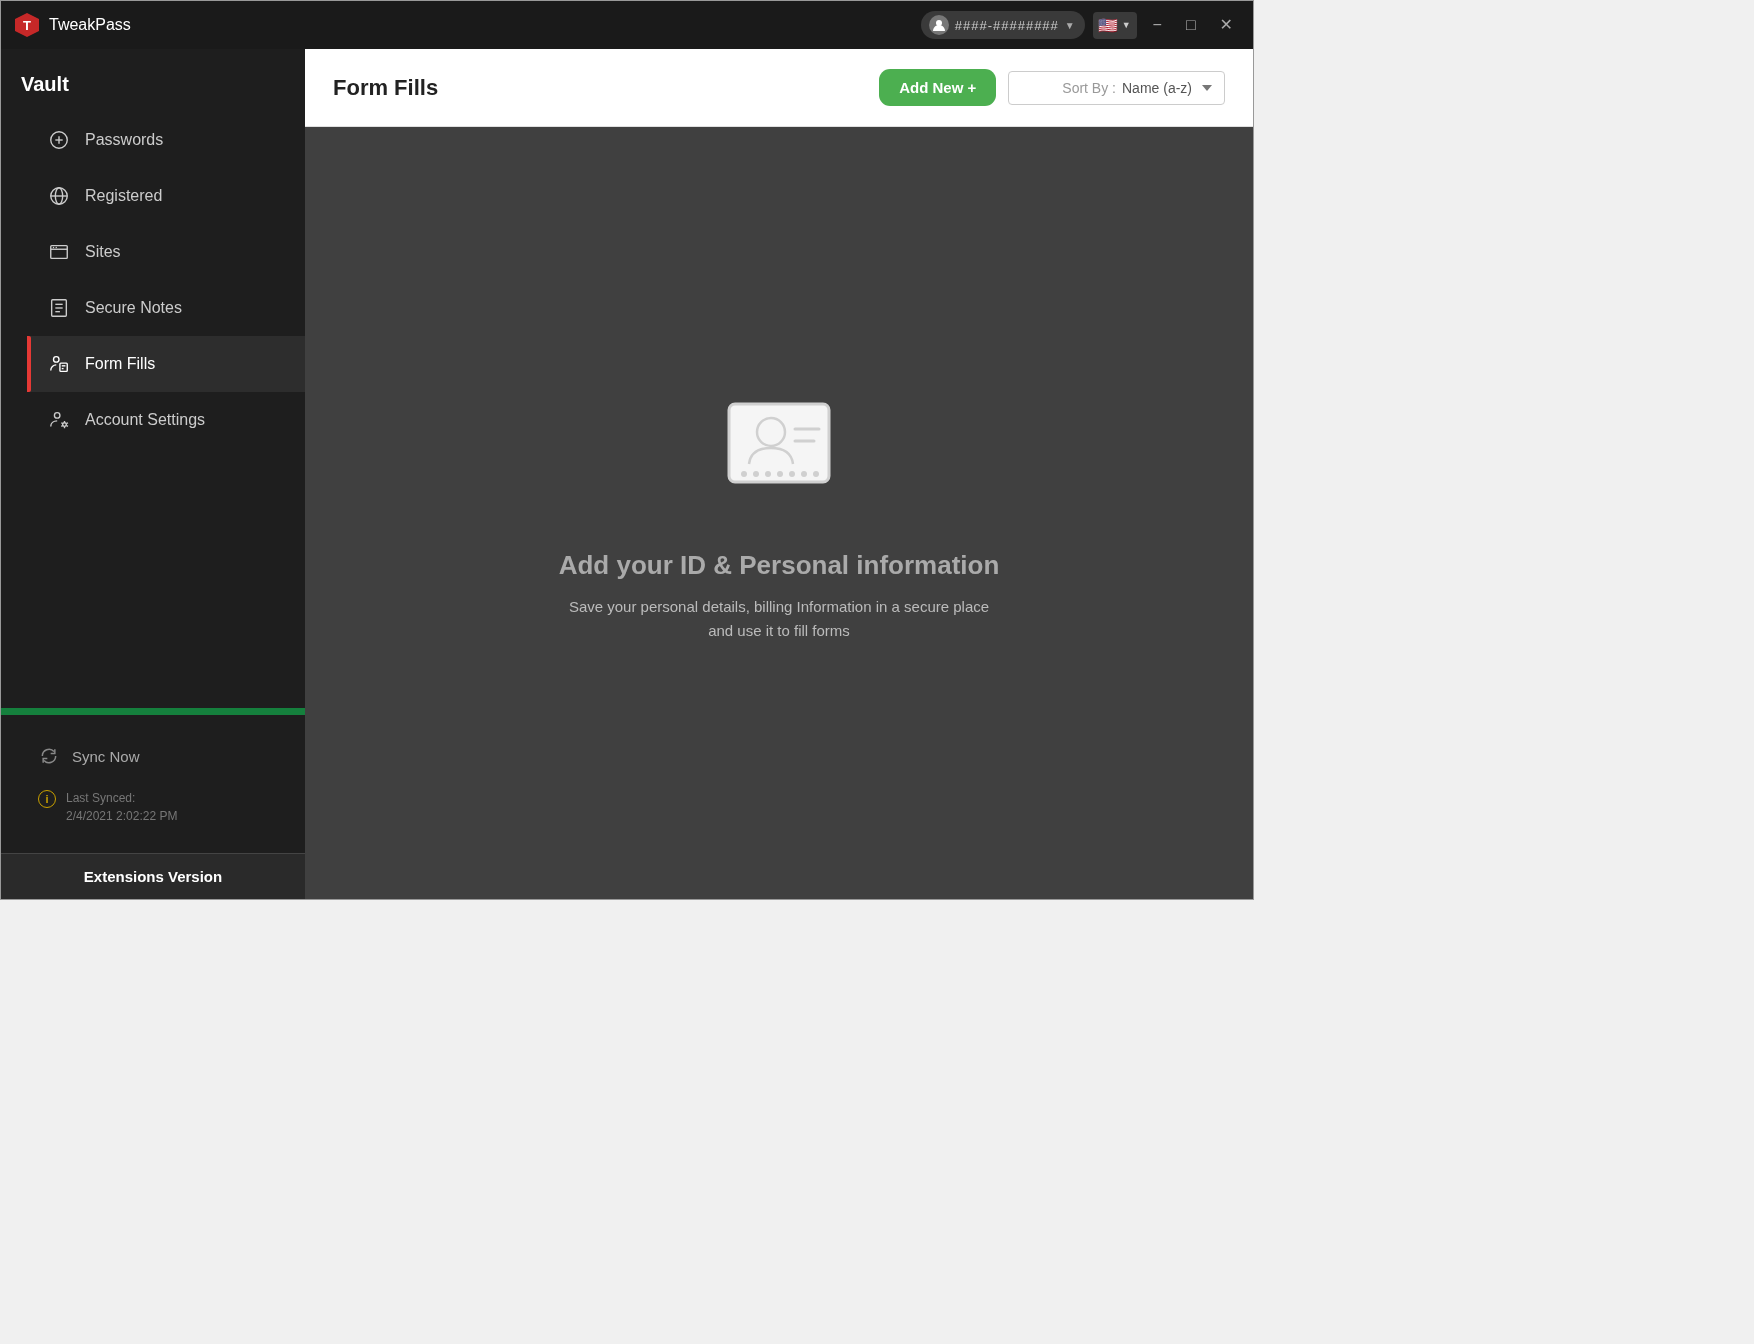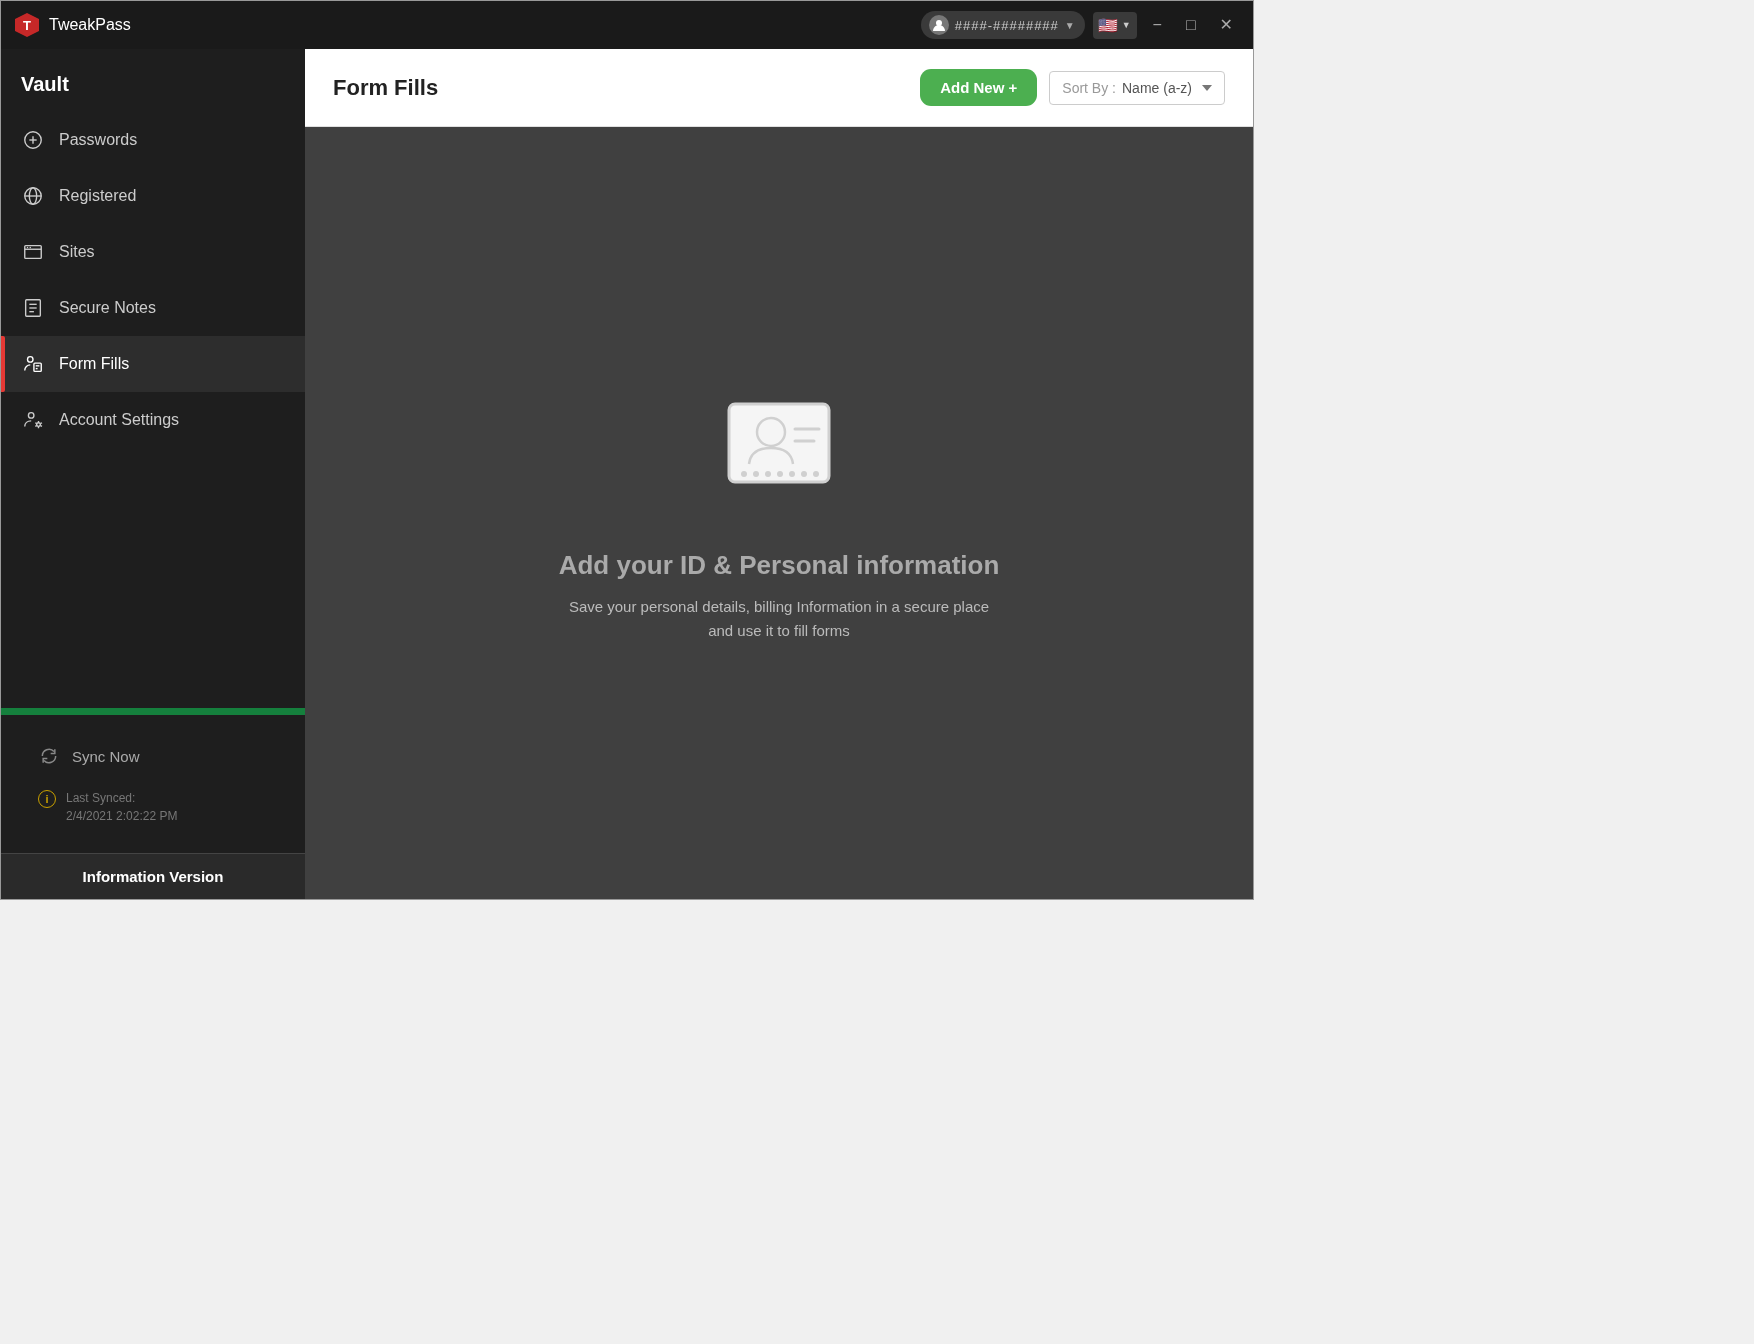--- a/index.html
+++ b/index.html
@@ -123,20 +123,21 @@
       color: #fff;
       font-size: 20px;
       font-weight: 600;
       padding: 24px 20px 16px;
     }
 
     .nav-items {
       flex: 1;
       display: flex;
       flex-direction: column;
+      padding-left: 26px;
     }
 
     .nav-item {
       display: flex;
       align-items: center;
       gap: 14px;
       padding: 16px 20px;
       color: #ccc;
       font-size: 16px;
       cursor: pointer;
@@ -285,21 +286,21 @@
       gap: 6px;
       border: 1px solid #ccc;
       border-radius: 4px;
       padding: 8px 12px;
       font-size: 14px;
       color: #555;
       background: #fff;
       cursor: pointer;
     }
 
-    .sort-label-muted { color: #999; }
+    .sort-label-muted { color: #999; margin-left: 41px; }
 
     
     .empty-state {
       flex: 1;
       display: flex;
       flex-direction: column;
       align-items: center;
       justify-content: center;
       padding: 40px;
       background: #404040;
@@ -468,21 +469,21 @@
         <div class="last-synced">
           <div class="info-icon">i</div>
           <div>
             <span>Last Synced:</span><br>
             <span>2/4/2021 2:02:22 PM</span>
           </div>
         </div>
       </div>
 
       <div class="registered-bar">
-        <span>Information Version</span>
+        <span>Extensions Version</span>
       </div>
     </div>
 
     <div class="right-panel">
       <div class="panel-header">
         <h1 class="panel-title">Form Fills</h1>
         <div class="header-actions">
           <button class="add-new-btn">Add New +</button>
           <div class="sort-dropdown">
             <span class="sort-label-muted">Sort By :</span>

